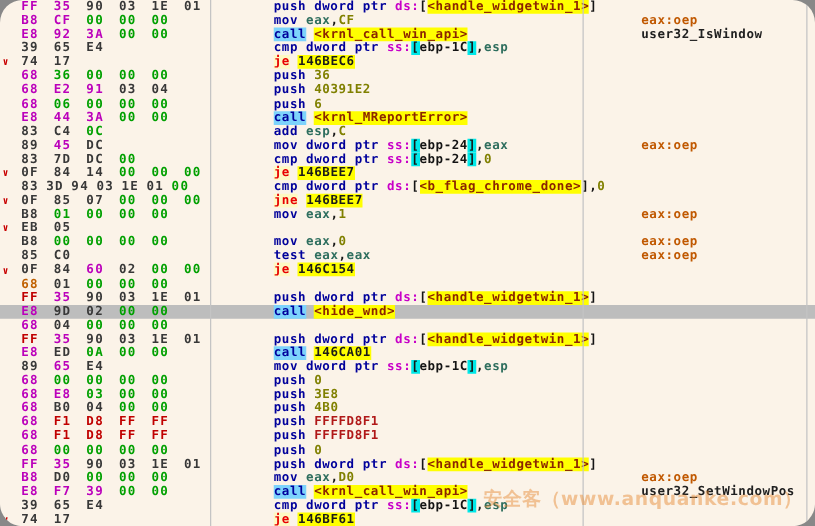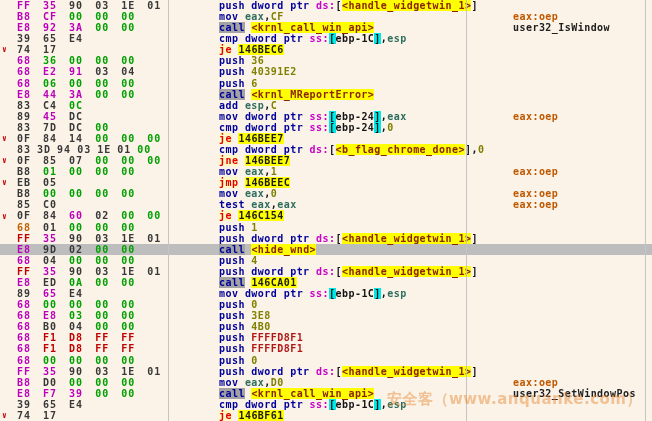--- a/index.html
+++ b/index.html
@@ -6,34 +6,35 @@
   *{box-sizing:border-box;}
   .dbg{
     position:relative;
     width:652px;height:421px;
     background:#FBF3E8;
     overflow:hidden;
     font-family:"DejaVu Sans Mono","Liberation Mono",monospace;
     font-size:10px;font-weight:bold;
     letter-spacing:0.45px;
     cursor:default;
+    border-radius:18px;
   }
   .rows{position:absolute;inset:0;z-index:1;}
   .row{display:flex;height:11.08px;line-height:11.1px;white-space:pre;align-items:center;}
   .row.sel{background:#BDBDBD;}
   .gutter{width:17px;flex:0 0 17px;padding-left:2px;color:#C80000;font-size:8px;line-height:11px;}
   .bytes{width:151px;flex:0 0 151px;display:flex;gap:12px;letter-spacing:1px;}
   .bytes.tight{gap:6px;}
   .instr{width:298px;flex:0 0 298px;padding-left:5px;margin-left:46px;}
   .comment{flex:1 1 auto;padding-left:1px;}
   
   .bc-m{color:#BB00BB}.bc-d{color:#383838}.bc-g{color:#00A000}.bc-r{color:#C00000}.bc-o{color:#C06000}
   
   .tk-mn{color:#00009B}
-  .tk-call{color:#00009B;background:#a3a3a3}
+  .tk-call{color:#00009B;background:#7dd3fc}
   .tk-jm{color:#E80000;background:#fef9c3}
   .tk-addr{color:#1a1a1a;background:#FFFF00}
   .tk-lbl{color:#8B2500;background:#FFFF00}
   .tk-seg{color:#C800C8}
   .tk-imm{color:#808000}
   .tk-neg{color:#B01818}
   .tk-reg{color:#2E6E5E}
   .tk-pl{color:#141414}
   .tk-br{color:#141414;background:#00E8E8}
   .tk-sp{}
@@ -64,28 +65,28 @@
       <div class="row"><span class="gutter"></span><span class="bytes"><span class="bc-m">68</span><span class="bc-m">E2</span><span class="bc-m">91</span><span class="bc-d">03</span><span class="bc-d">04</span></span><span class="instr"><span class="tk-mn">push </span><span class="tk-imm">40391E2</span></span><span class="comment"></span></div>
       <div class="row"><span class="gutter"></span><span class="bytes"><span class="bc-m">68</span><span class="bc-g">06</span><span class="bc-g">00</span><span class="bc-g">00</span><span class="bc-g">00</span></span><span class="instr"><span class="tk-mn">push </span><span class="tk-imm">6</span></span><span class="comment"></span></div>
       <div class="row"><span class="gutter"></span><span class="bytes"><span class="bc-m">E8</span><span class="bc-m">44</span><span class="bc-m">3A</span><span class="bc-g">00</span><span class="bc-g">00</span></span><span class="instr"><span class="tk-call">call</span><span class="tk-sp"> </span><span class="tk-lbl">&lt;krnl_MReportError&gt;</span></span><span class="comment"></span></div>
       <div class="row"><span class="gutter"></span><span class="bytes"><span class="bc-d">83</span><span class="bc-d">C4</span><span class="bc-g">0C</span></span><span class="instr"><span class="tk-mn">add </span><span class="tk-reg">esp</span><span class="tk-pl">,</span><span class="tk-imm">C</span></span><span class="comment"></span></div>
       <div class="row"><span class="gutter"></span><span class="bytes"><span class="bc-d">89</span><span class="bc-m">45</span><span class="bc-d">DC</span></span><span class="instr"><span class="tk-mn">mov dword ptr </span><span class="tk-seg">ss:</span><span class="tk-br">[</span><span class="tk-pl">ebp-24</span><span class="tk-br">]</span><span class="tk-pl">,</span><span class="tk-reg">eax</span></span><span class="comment"><span class="cm-o">eax:oep</span></span></div>
       <div class="row"><span class="gutter"></span><span class="bytes"><span class="bc-d">83</span><span class="bc-d">7D</span><span class="bc-d">DC</span><span class="bc-g">00</span></span><span class="instr"><span class="tk-mn">cmp dword ptr </span><span class="tk-seg">ss:</span><span class="tk-br">[</span><span class="tk-pl">ebp-24</span><span class="tk-br">]</span><span class="tk-pl">,</span><span class="tk-imm">0</span></span><span class="comment"></span></div>
       <div class="row"><span class="gutter">∨</span><span class="bytes"><span class="bc-d">0F</span><span class="bc-d">84</span><span class="bc-d">14</span><span class="bc-g">00</span><span class="bc-g">00</span><span class="bc-g">00</span></span><span class="instr"><span class="tk-jm">je</span><span class="tk-sp"> </span><span class="tk-addr">146BEE7</span></span><span class="comment"></span></div>
       <div class="row"><span class="gutter"></span><span class="bytes tight"><span class="bc-d">83</span><span class="bc-d">3D</span><span class="bc-d">94</span><span class="bc-d">03</span><span class="bc-d">1E</span><span class="bc-d">01</span><span class="bc-g">00</span></span><span class="instr"><span class="tk-mn">cmp dword ptr </span><span class="tk-seg">ds:</span><span class="tk-pl">[</span><span class="tk-lbl">&lt;b_flag_chrome_done&gt;</span><span class="tk-pl">]</span><span class="tk-pl">,</span><span class="tk-imm">0</span></span><span class="comment"></span></div>
       <div class="row"><span class="gutter">∨</span><span class="bytes"><span class="bc-d">0F</span><span class="bc-d">85</span><span class="bc-d">07</span><span class="bc-g">00</span><span class="bc-g">00</span><span class="bc-g">00</span></span><span class="instr"><span class="tk-jm">jne</span><span class="tk-sp"> </span><span class="tk-addr">146BEE7</span></span><span class="comment"></span></div>
       <div class="row"><span class="gutter"></span><span class="bytes"><span class="bc-d">B8</span><span class="bc-g">01</span><span class="bc-g">00</span><span class="bc-g">00</span><span class="bc-g">00</span></span><span class="instr"><span class="tk-mn">mov </span><span class="tk-reg">eax</span><span class="tk-pl">,</span><span class="tk-imm">1</span></span><span class="comment"><span class="cm-o">eax:oep</span></span></div>
-      <div class="row"><span class="gutter">∨</span><span class="bytes"><span class="bc-d">EB</span><span class="bc-d">05</span></span><span class="instr"><span class="tk-jm">jmp</span><span class="tk-sp"> </span><span class="tk-addr">146BEEC</span></span><span class="comment"></span></div>
+      <div class="row"><span class="gutter">∨</span><span class="bytes"><span class="bc-d">EB</span><span class="bc-d">05</span></span><span class="comment"></span></div>
       <div class="row"><span class="gutter"></span><span class="bytes"><span class="bc-d">B8</span><span class="bc-g">00</span><span class="bc-g">00</span><span class="bc-g">00</span><span class="bc-g">00</span></span><span class="instr"><span class="tk-mn">mov </span><span class="tk-reg">eax</span><span class="tk-pl">,</span><span class="tk-imm">0</span></span><span class="comment"><span class="cm-o">eax:oep</span></span></div>
       <div class="row"><span class="gutter"></span><span class="bytes"><span class="bc-d">85</span><span class="bc-d">C0</span></span><span class="instr"><span class="tk-mn">test </span><span class="tk-reg">eax</span><span class="tk-pl">,</span><span class="tk-reg">eax</span></span><span class="comment"><span class="cm-o">eax:oep</span></span></div>
       <div class="row"><span class="gutter">∨</span><span class="bytes"><span class="bc-d">0F</span><span class="bc-d">84</span><span class="bc-m">60</span><span class="bc-d">02</span><span class="bc-g">00</span><span class="bc-g">00</span></span><span class="instr"><span class="tk-jm">je</span><span class="tk-sp"> </span><span class="tk-addr">146C154</span></span><span class="comment"></span></div>
-      <div class="row"><span class="gutter"></span><span class="bytes"><span class="bc-o">68</span><span class="bc-d">01</span><span class="bc-g">00</span><span class="bc-g">00</span><span class="bc-g">00</span></span><span class="instr"><span class="tk-mn">push </span><span class="tk-imm">1</span></span><span class="comment"></span></div>
+      <div class="row"><span class="gutter"></span><span class="bytes"><span class="bc-o">68</span><span class="bc-d">01</span><span class="bc-g">00</span><span class="bc-g">00</span><span class="bc-g">00</span></span><span class="comment"></span></div>
       <div class="row"><span class="gutter"></span><span class="bytes"><span class="bc-r">FF</span><span class="bc-m">35</span><span class="bc-d">90</span><span class="bc-d">03</span><span class="bc-d">1E</span><span class="bc-d">01</span></span><span class="instr"><span class="tk-mn">push dword ptr </span><span class="tk-seg">ds:</span><span class="tk-pl">[</span><span class="tk-lbl">&lt;handle_widgetwin_1&gt;</span><span class="tk-pl">]</span></span><span class="comment"></span></div>
       <div class="row sel"><span class="gutter"></span><span class="bytes"><span class="bc-m">E8</span><span class="bc-d">9D</span><span class="bc-d">02</span><span class="bc-g">00</span><span class="bc-g">00</span></span><span class="instr"><span class="tk-call">call</span><span class="tk-sp"> </span><span class="tk-lbl">&lt;hide_wnd&gt;</span></span><span class="comment"></span></div>
-      <div class="row"><span class="gutter"></span><span class="bytes"><span class="bc-m">68</span><span class="bc-d">04</span><span class="bc-g">00</span><span class="bc-g">00</span><span class="bc-g">00</span></span><span class="instr"><span class="tk-mn">push </span><span class="tk-imm">4</span></span><span class="comment"></span></div>
+      <div class="row"><span class="gutter"></span><span class="bytes"><span class="bc-m">68</span><span class="bc-d">04</span><span class="bc-g">00</span><span class="bc-g">00</span><span class="bc-g">00</span></span><span class="comment"></span></div>
       <div class="row"><span class="gutter"></span><span class="bytes"><span class="bc-r">FF</span><span class="bc-m">35</span><span class="bc-d">90</span><span class="bc-d">03</span><span class="bc-d">1E</span><span class="bc-d">01</span></span><span class="instr"><span class="tk-mn">push dword ptr </span><span class="tk-seg">ds:</span><span class="tk-pl">[</span><span class="tk-lbl">&lt;handle_widgetwin_1&gt;</span><span class="tk-pl">]</span></span><span class="comment"></span></div>
       <div class="row"><span class="gutter"></span><span class="bytes"><span class="bc-m">E8</span><span class="bc-d">ED</span><span class="bc-g">0A</span><span class="bc-g">00</span><span class="bc-g">00</span></span><span class="instr"><span class="tk-call">call</span><span class="tk-sp"> </span><span class="tk-addr">146CA01</span></span><span class="comment"></span></div>
       <div class="row"><span class="gutter"></span><span class="bytes"><span class="bc-d">89</span><span class="bc-m">65</span><span class="bc-d">E4</span></span><span class="instr"><span class="tk-mn">mov dword ptr </span><span class="tk-seg">ss:</span><span class="tk-br">[</span><span class="tk-pl">ebp-1C</span><span class="tk-br">]</span><span class="tk-pl">,</span><span class="tk-reg">esp</span></span><span class="comment"></span></div>
       <div class="row"><span class="gutter"></span><span class="bytes"><span class="bc-m">68</span><span class="bc-g">00</span><span class="bc-g">00</span><span class="bc-g">00</span><span class="bc-g">00</span></span><span class="instr"><span class="tk-mn">push </span><span class="tk-imm">0</span></span><span class="comment"></span></div>
       <div class="row"><span class="gutter"></span><span class="bytes"><span class="bc-m">68</span><span class="bc-m">E8</span><span class="bc-g">03</span><span class="bc-g">00</span><span class="bc-g">00</span></span><span class="instr"><span class="tk-mn">push </span><span class="tk-imm">3E8</span></span><span class="comment"></span></div>
       <div class="row"><span class="gutter"></span><span class="bytes"><span class="bc-m">68</span><span class="bc-d">B0</span><span class="bc-d">04</span><span class="bc-g">00</span><span class="bc-g">00</span></span><span class="instr"><span class="tk-mn">push </span><span class="tk-imm">4B0</span></span><span class="comment"></span></div>
       <div class="row"><span class="gutter"></span><span class="bytes"><span class="bc-m">68</span><span class="bc-r">F1</span><span class="bc-r">D8</span><span class="bc-r">FF</span><span class="bc-r">FF</span></span><span class="instr"><span class="tk-mn">push </span><span class="tk-neg">FFFFD8F1</span></span><span class="comment"></span></div>
       <div class="row"><span class="gutter"></span><span class="bytes"><span class="bc-m">68</span><span class="bc-r">F1</span><span class="bc-r">D8</span><span class="bc-r">FF</span><span class="bc-r">FF</span></span><span class="instr"><span class="tk-mn">push </span><span class="tk-neg">FFFFD8F1</span></span><span class="comment"></span></div>
       <div class="row"><span class="gutter"></span><span class="bytes"><span class="bc-m">68</span><span class="bc-g">00</span><span class="bc-g">00</span><span class="bc-g">00</span><span class="bc-g">00</span></span><span class="instr"><span class="tk-mn">push </span><span class="tk-imm">0</span></span><span class="comment"></span></div>
       <div class="row"><span class="gutter"></span><span class="bytes"><span class="bc-m">FF</span><span class="bc-m">35</span><span class="bc-d">90</span><span class="bc-d">03</span><span class="bc-d">1E</span><span class="bc-d">01</span></span><span class="instr"><span class="tk-mn">push dword ptr </span><span class="tk-seg">ds:</span><span class="tk-pl">[</span><span class="tk-lbl">&lt;handle_widgetwin_1&gt;</span><span class="tk-pl">]</span></span><span class="comment"></span></div>

